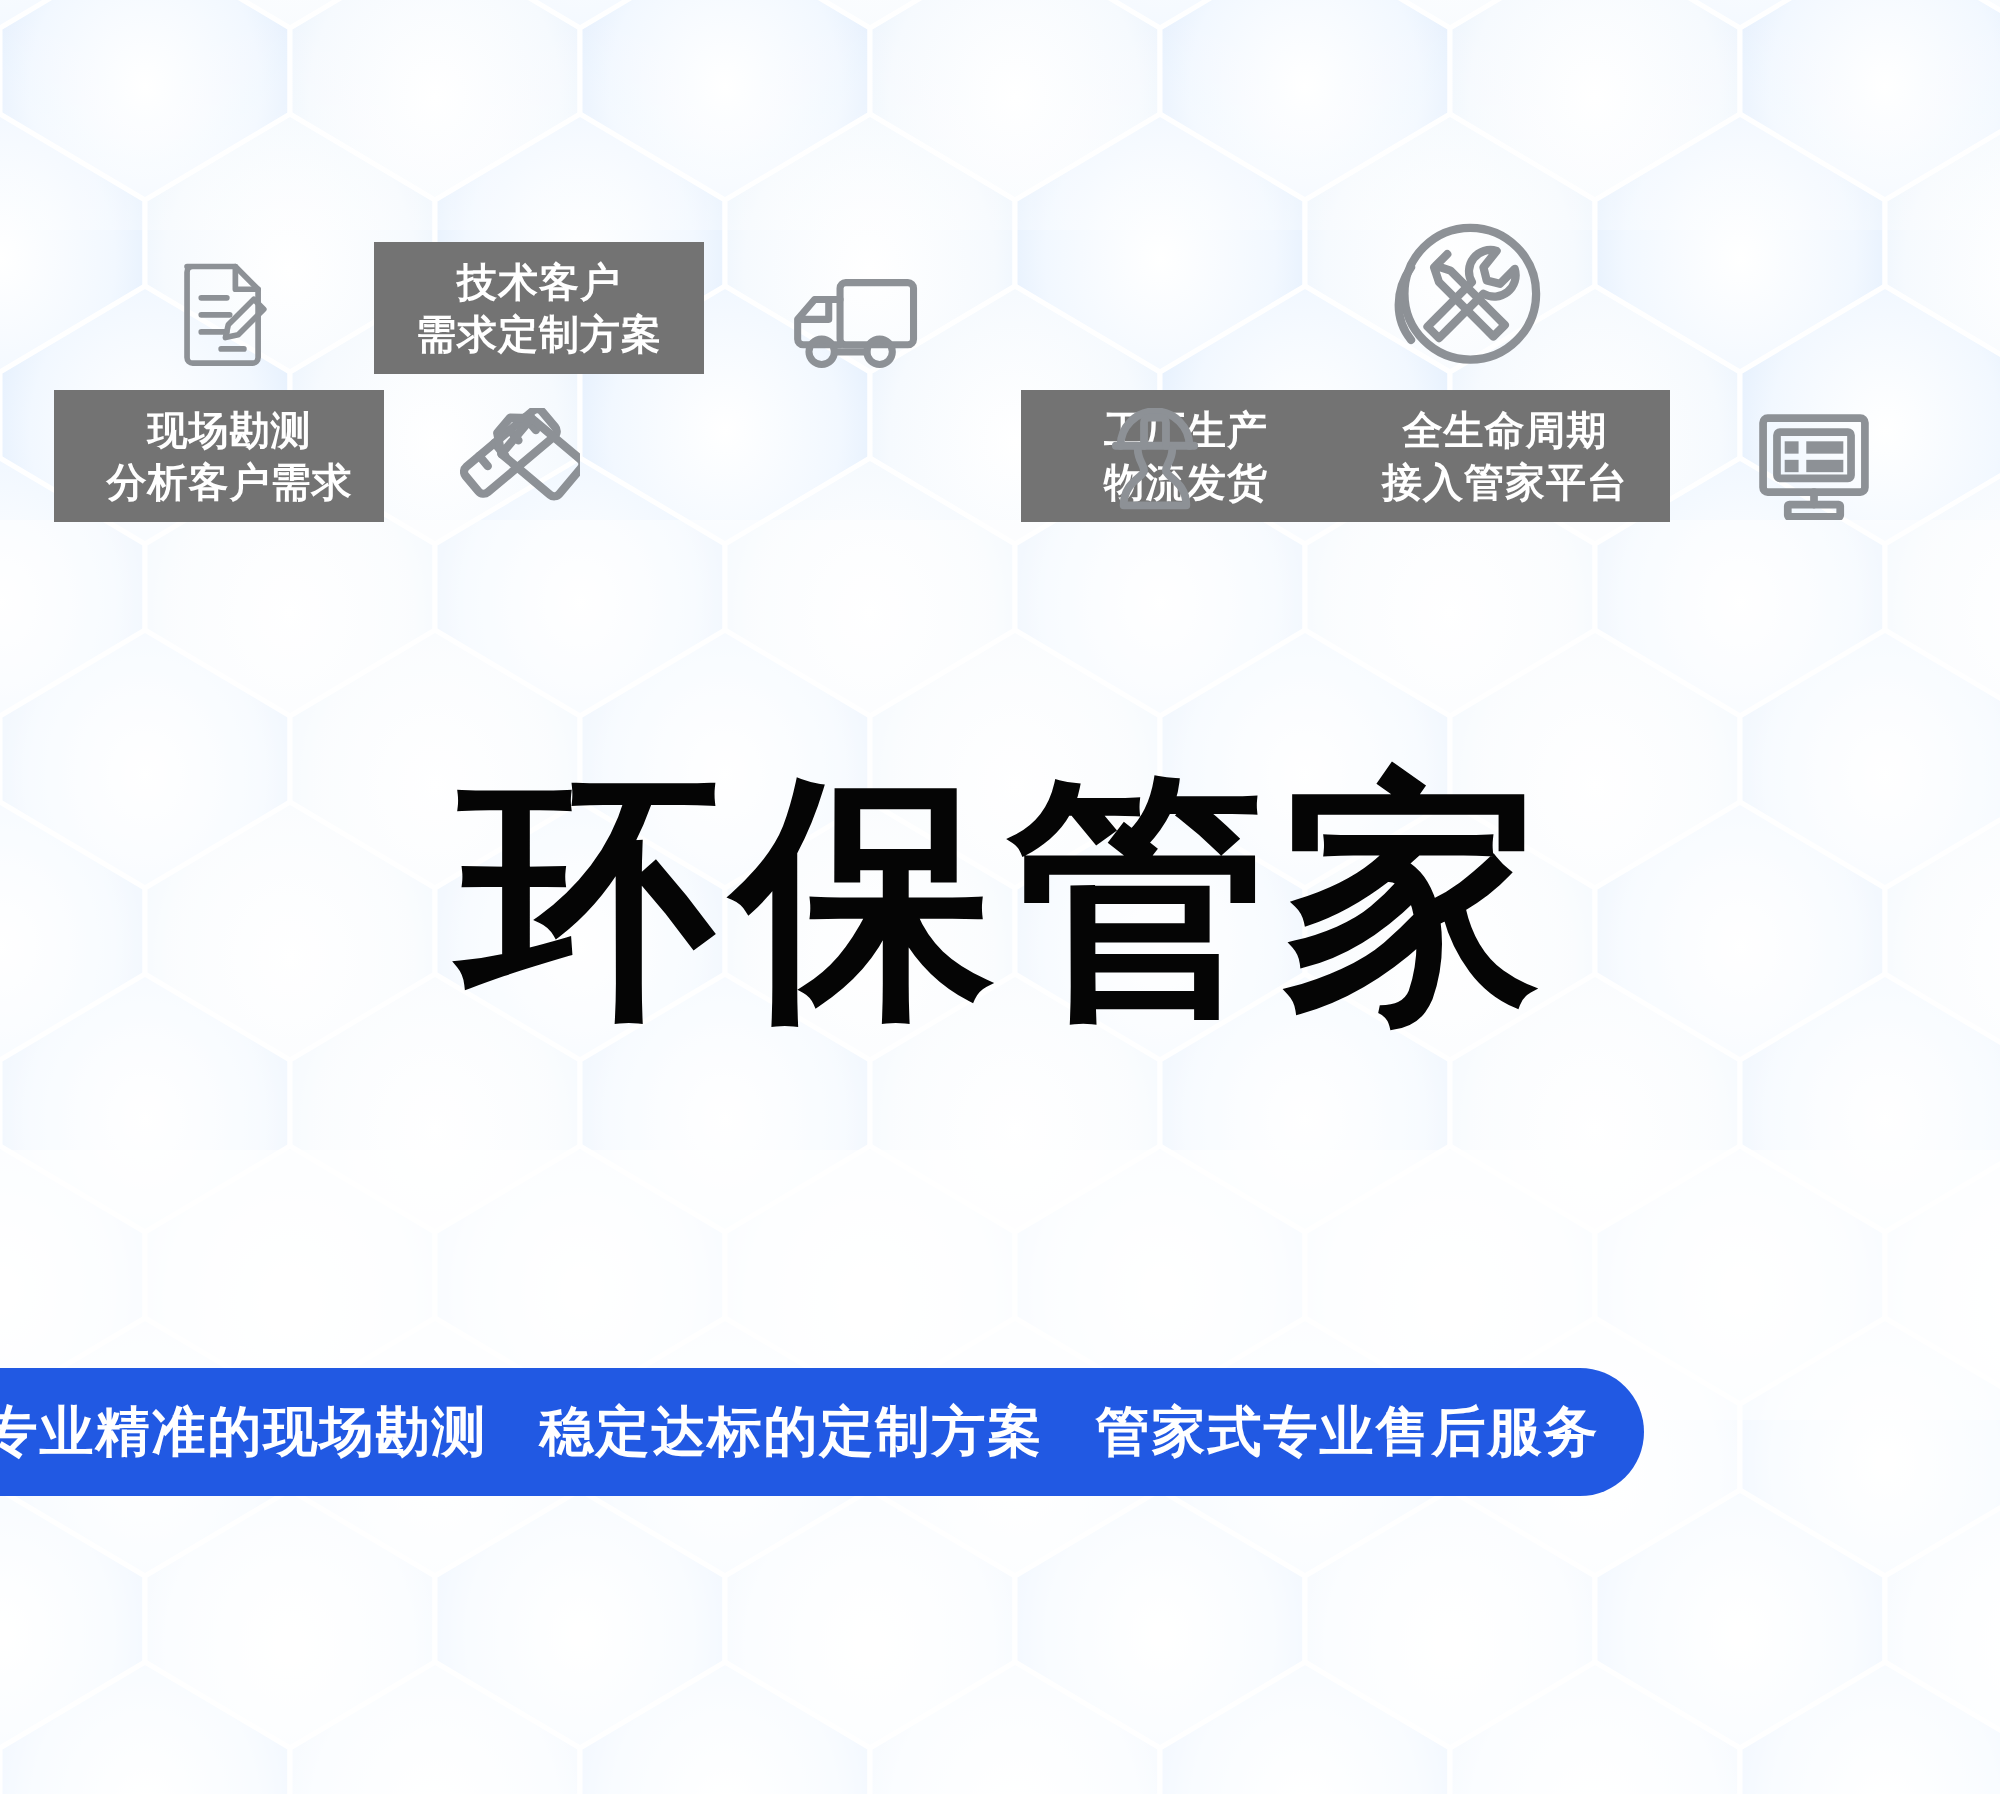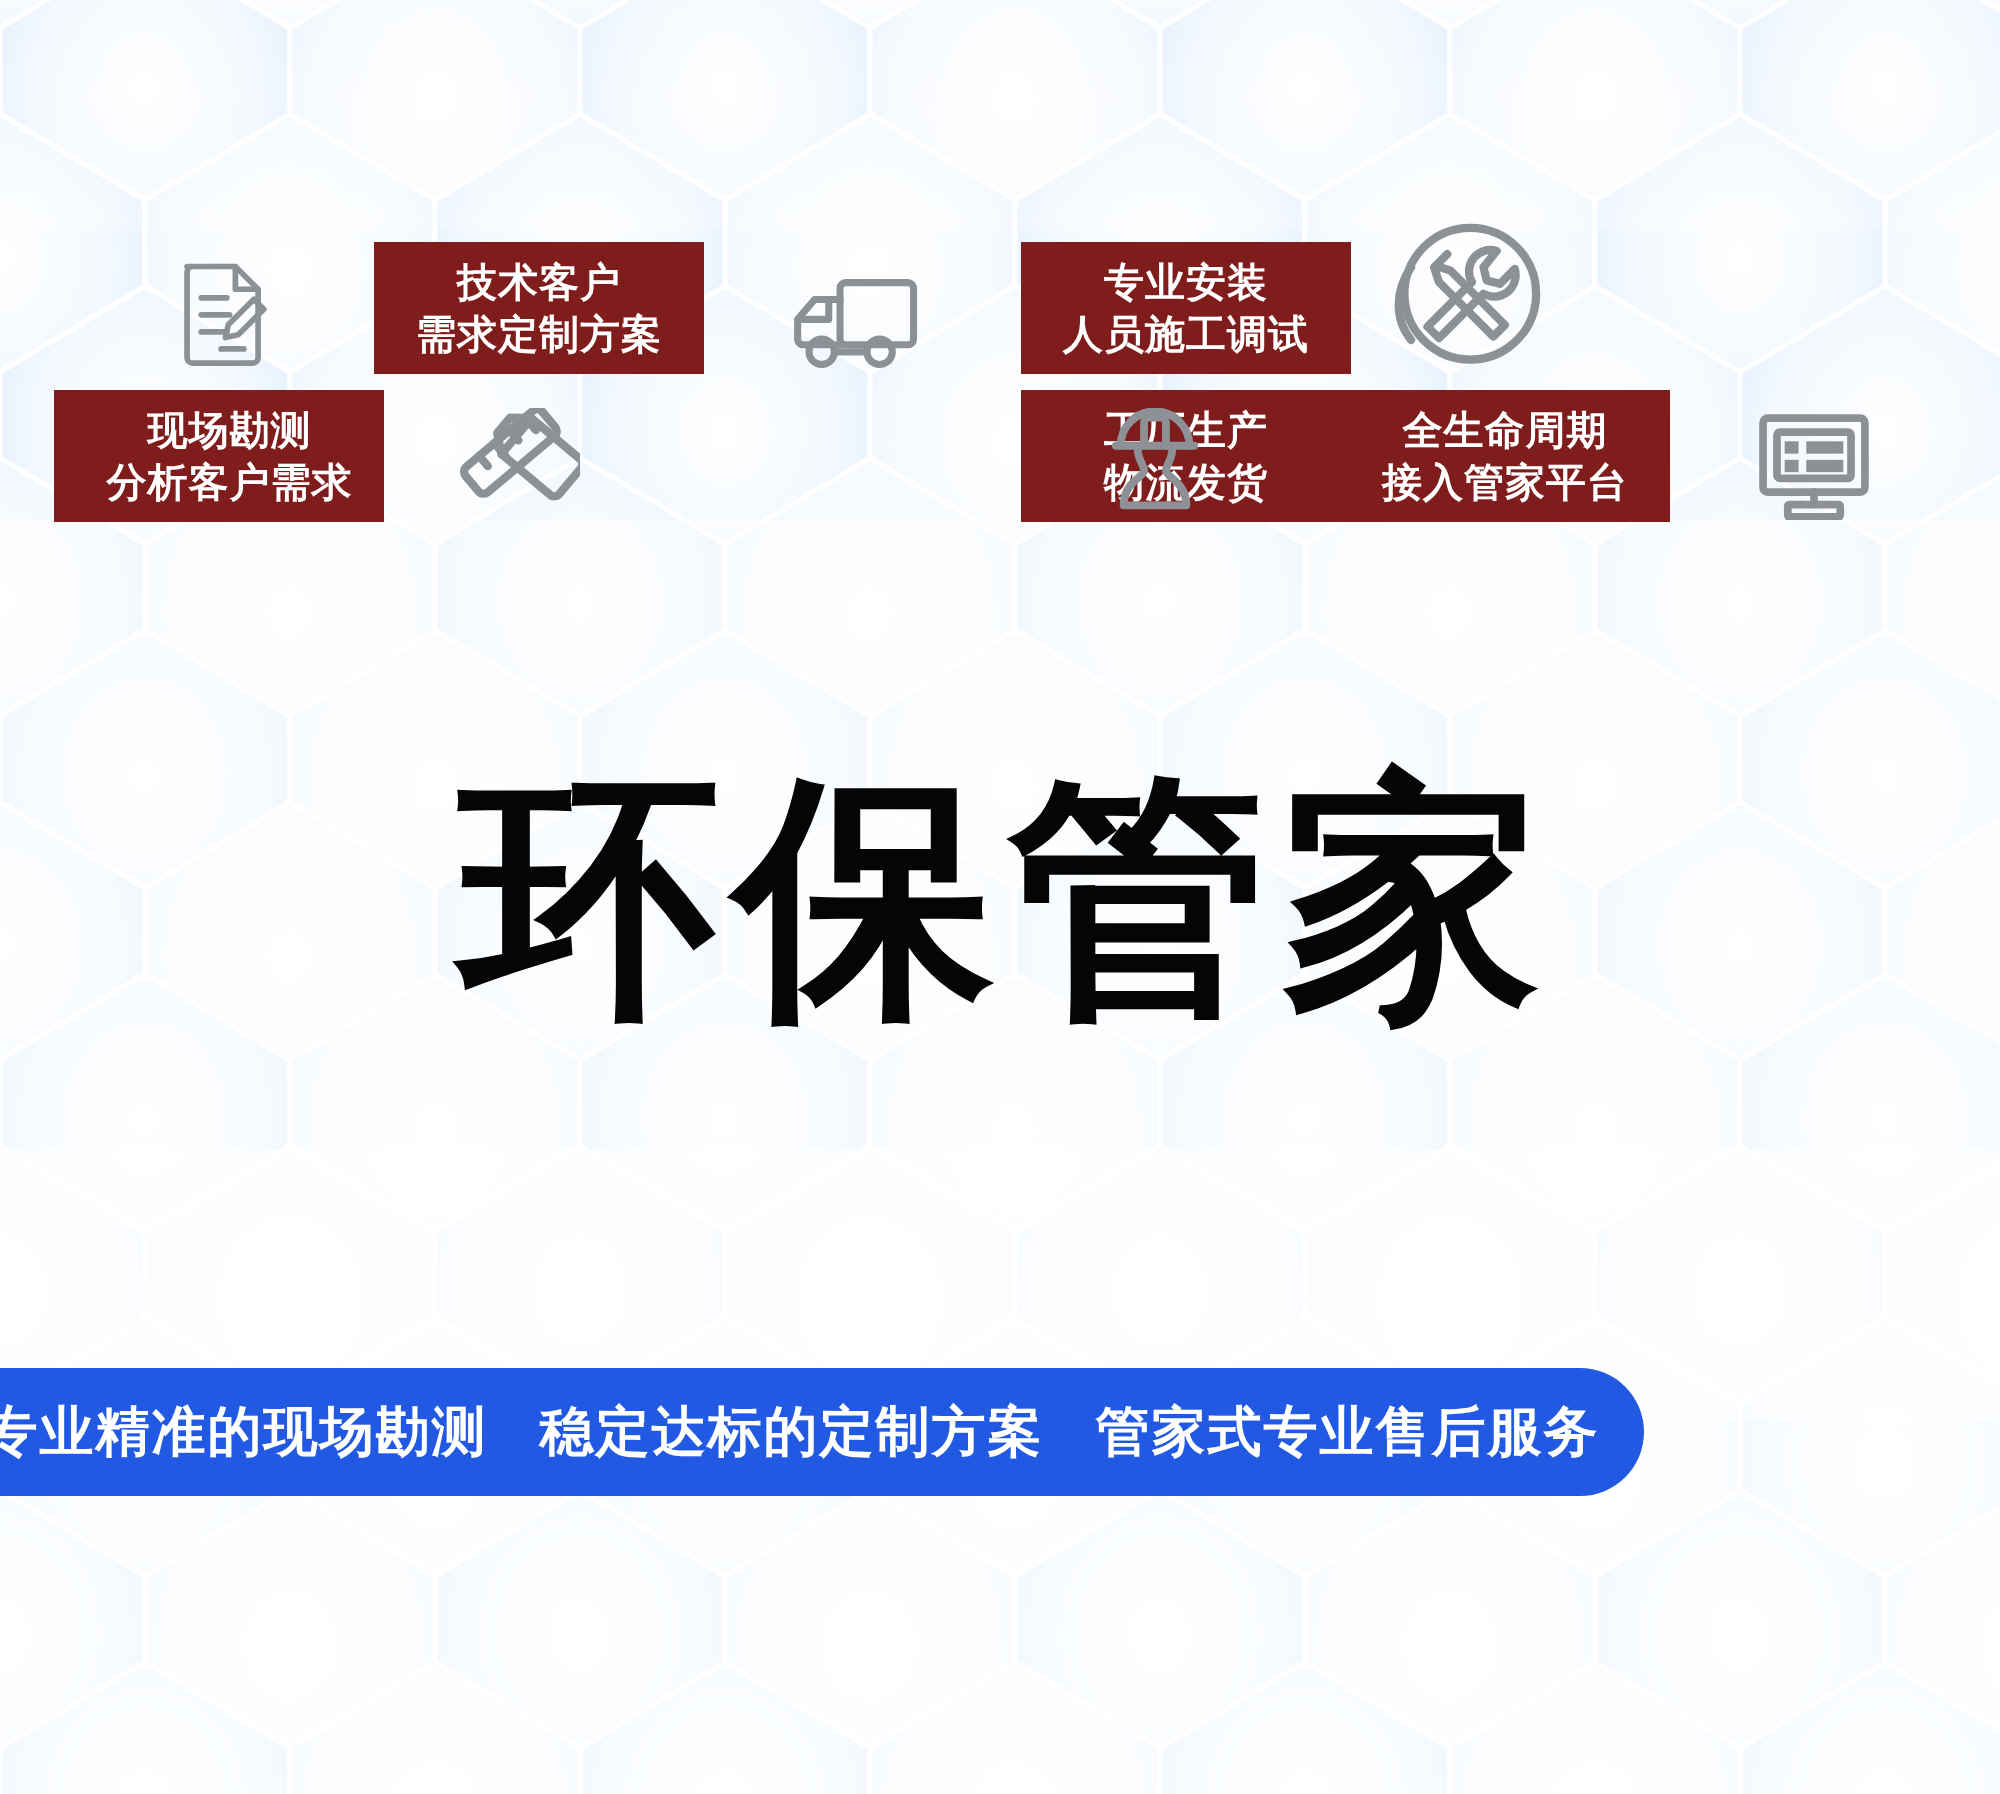--- a/index.html
+++ b/index.html
@@ -19,21 +19,21 @@
       radial-gradient(ellipse 1200px 820px at 50% 92%, #e9f1fd 0%, rgba(233,241,253,0) 66%),
       linear-gradient(180deg,#f4f9ff 0%,#ffffff 30%,#ffffff 62%,#f3f8ff 100%);
   }
   .hexwrap{position:absolute;inset:0;}
   .hexwrap svg{display:block;width:2000px;height:1794px;}
 
   
   .band{position:absolute;left:0;top:0;width:2000px;height:560px;}
   .chip{
     position:absolute;
-    background:#7f1d1d;
+    background:#737373;
     color:#ffffff;
     display:flex;flex-direction:column;align-items:center;justify-content:center;
     font-weight:700;
     letter-spacing:1px;
     line-height:1.30;
     text-align:center;
     box-sizing:border-box;
   }
   .chip span{display:block;white-space:nowrap;}
   .chip.two-line{font-size:40px;}
@@ -258,24 +258,20 @@
         <circle cx="62" cy="55" r="9"></circle>
         <path d="M30 55h23"></path>
       </svg>
     </div>
 
     <div class="chip two-line" style="left:1021px;top:390px;width:330px;height:132px;">
       <span>工厂生产</span>
       <span>物流发货</span>
     </div>
 
-    <div class="chip two-line" style="left:1021px;top:242px;width:330px;height:132px;">
-      <span>专业安装</span>
-      <span>人员施工调试</span>
-    </div>
 
     <div class="icon" style="left:1108px;top:408px;width:94px;height:110px;">
       <svg viewBox="0 0 60 70" fill="none" stroke="currentColor" stroke-width="5" stroke-linecap="round" stroke-linejoin="round">
         <path d="M8 24a22 22 0 0 1 44 0"></path>
         <path d="M5 24h50"></path>
         <path d="M23 24V9a3 3 0 0 1 3-3h8a3 3 0 0 1 3 3v15"></path>
         <path d="M19 26c0 7 4 10 4 14s-13 7-13 22h40c0-15-13-18-13-22s4-7 4-14"></path>
       </svg>
     </div>
 

